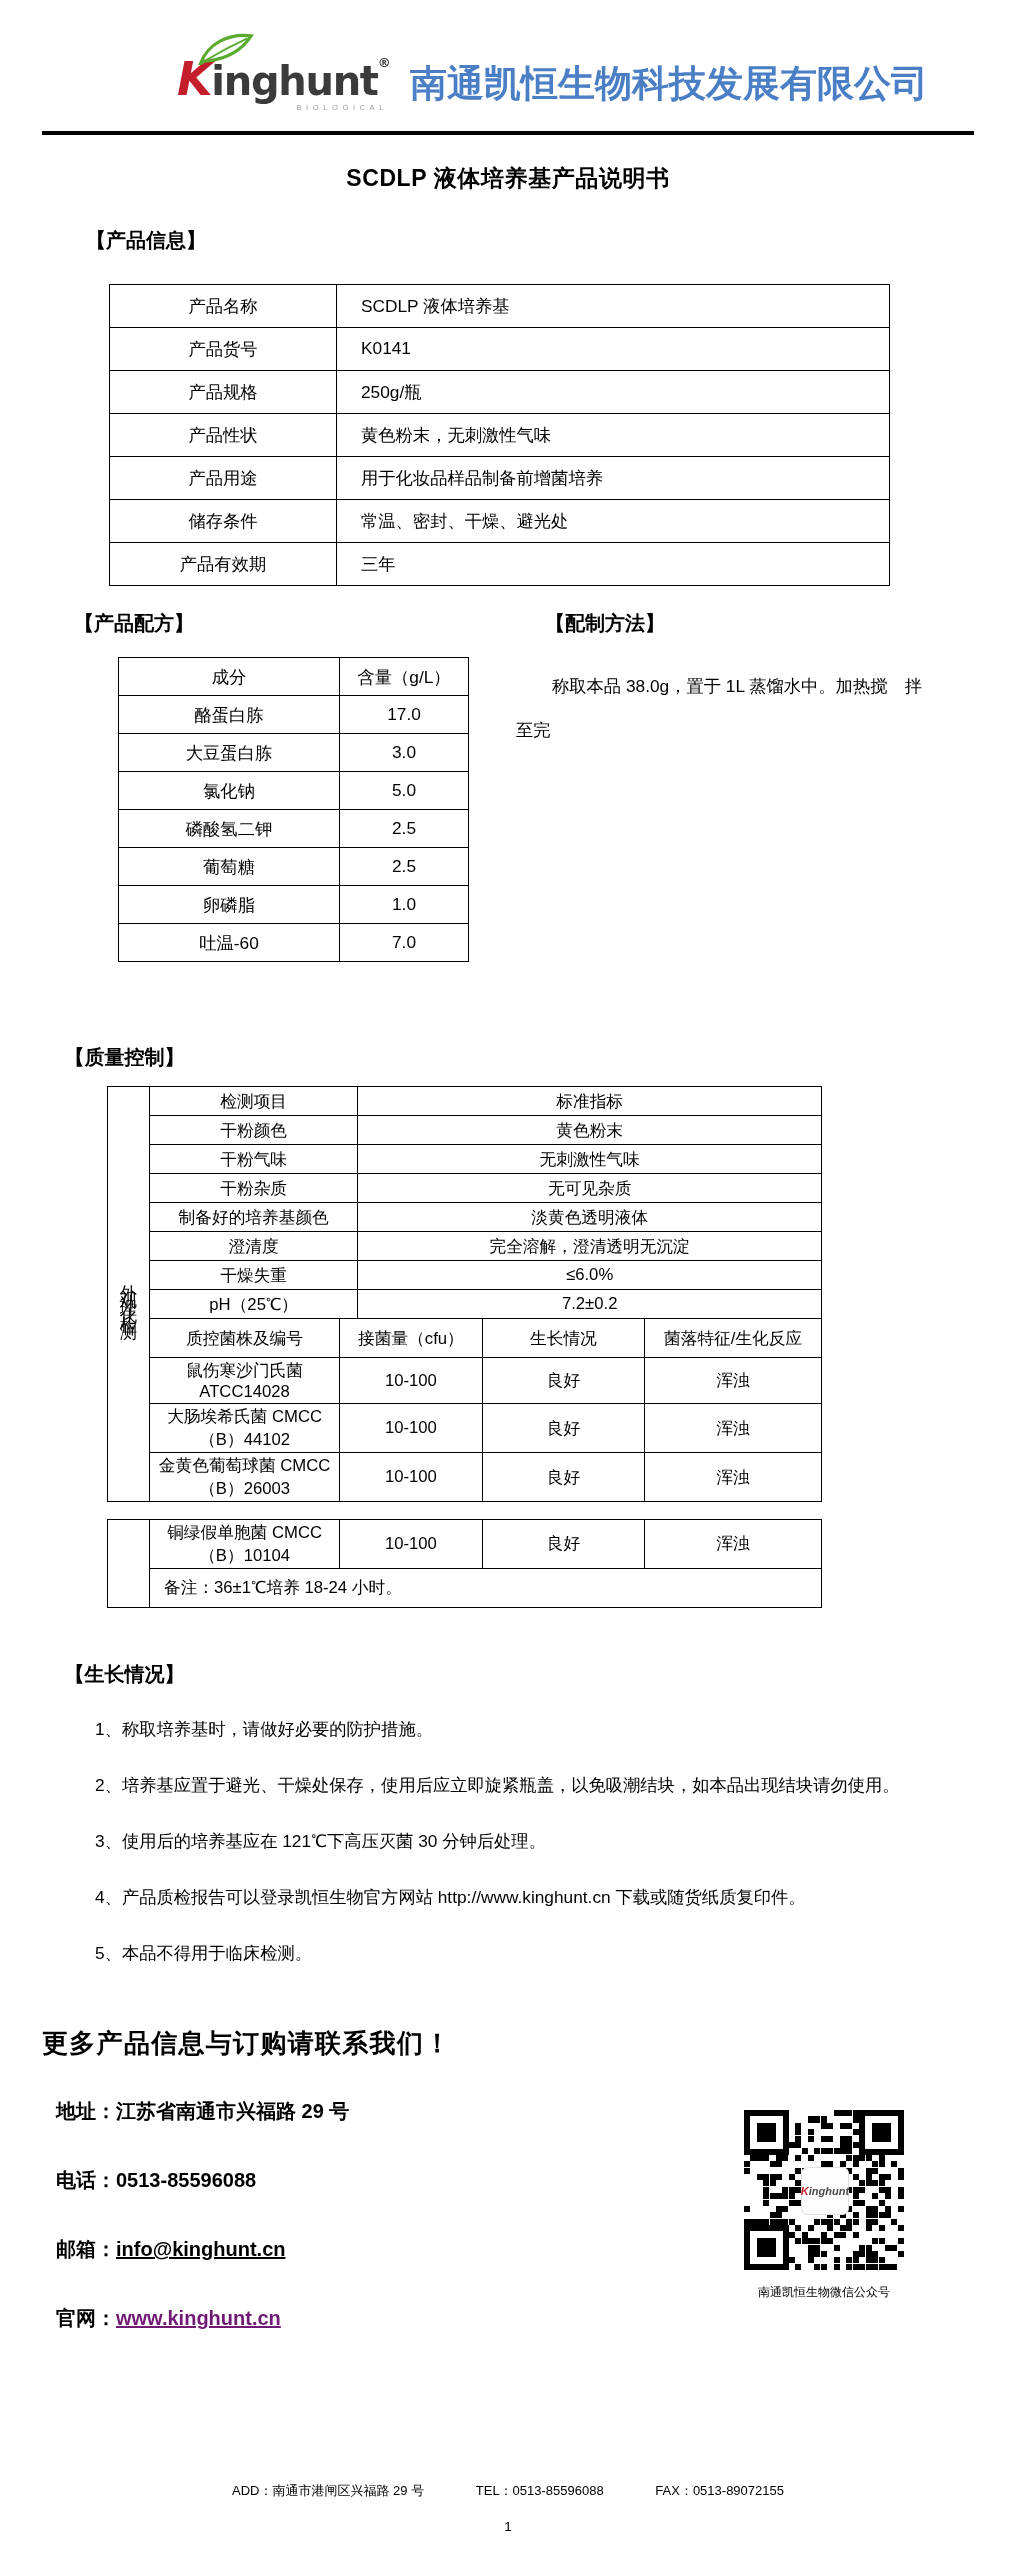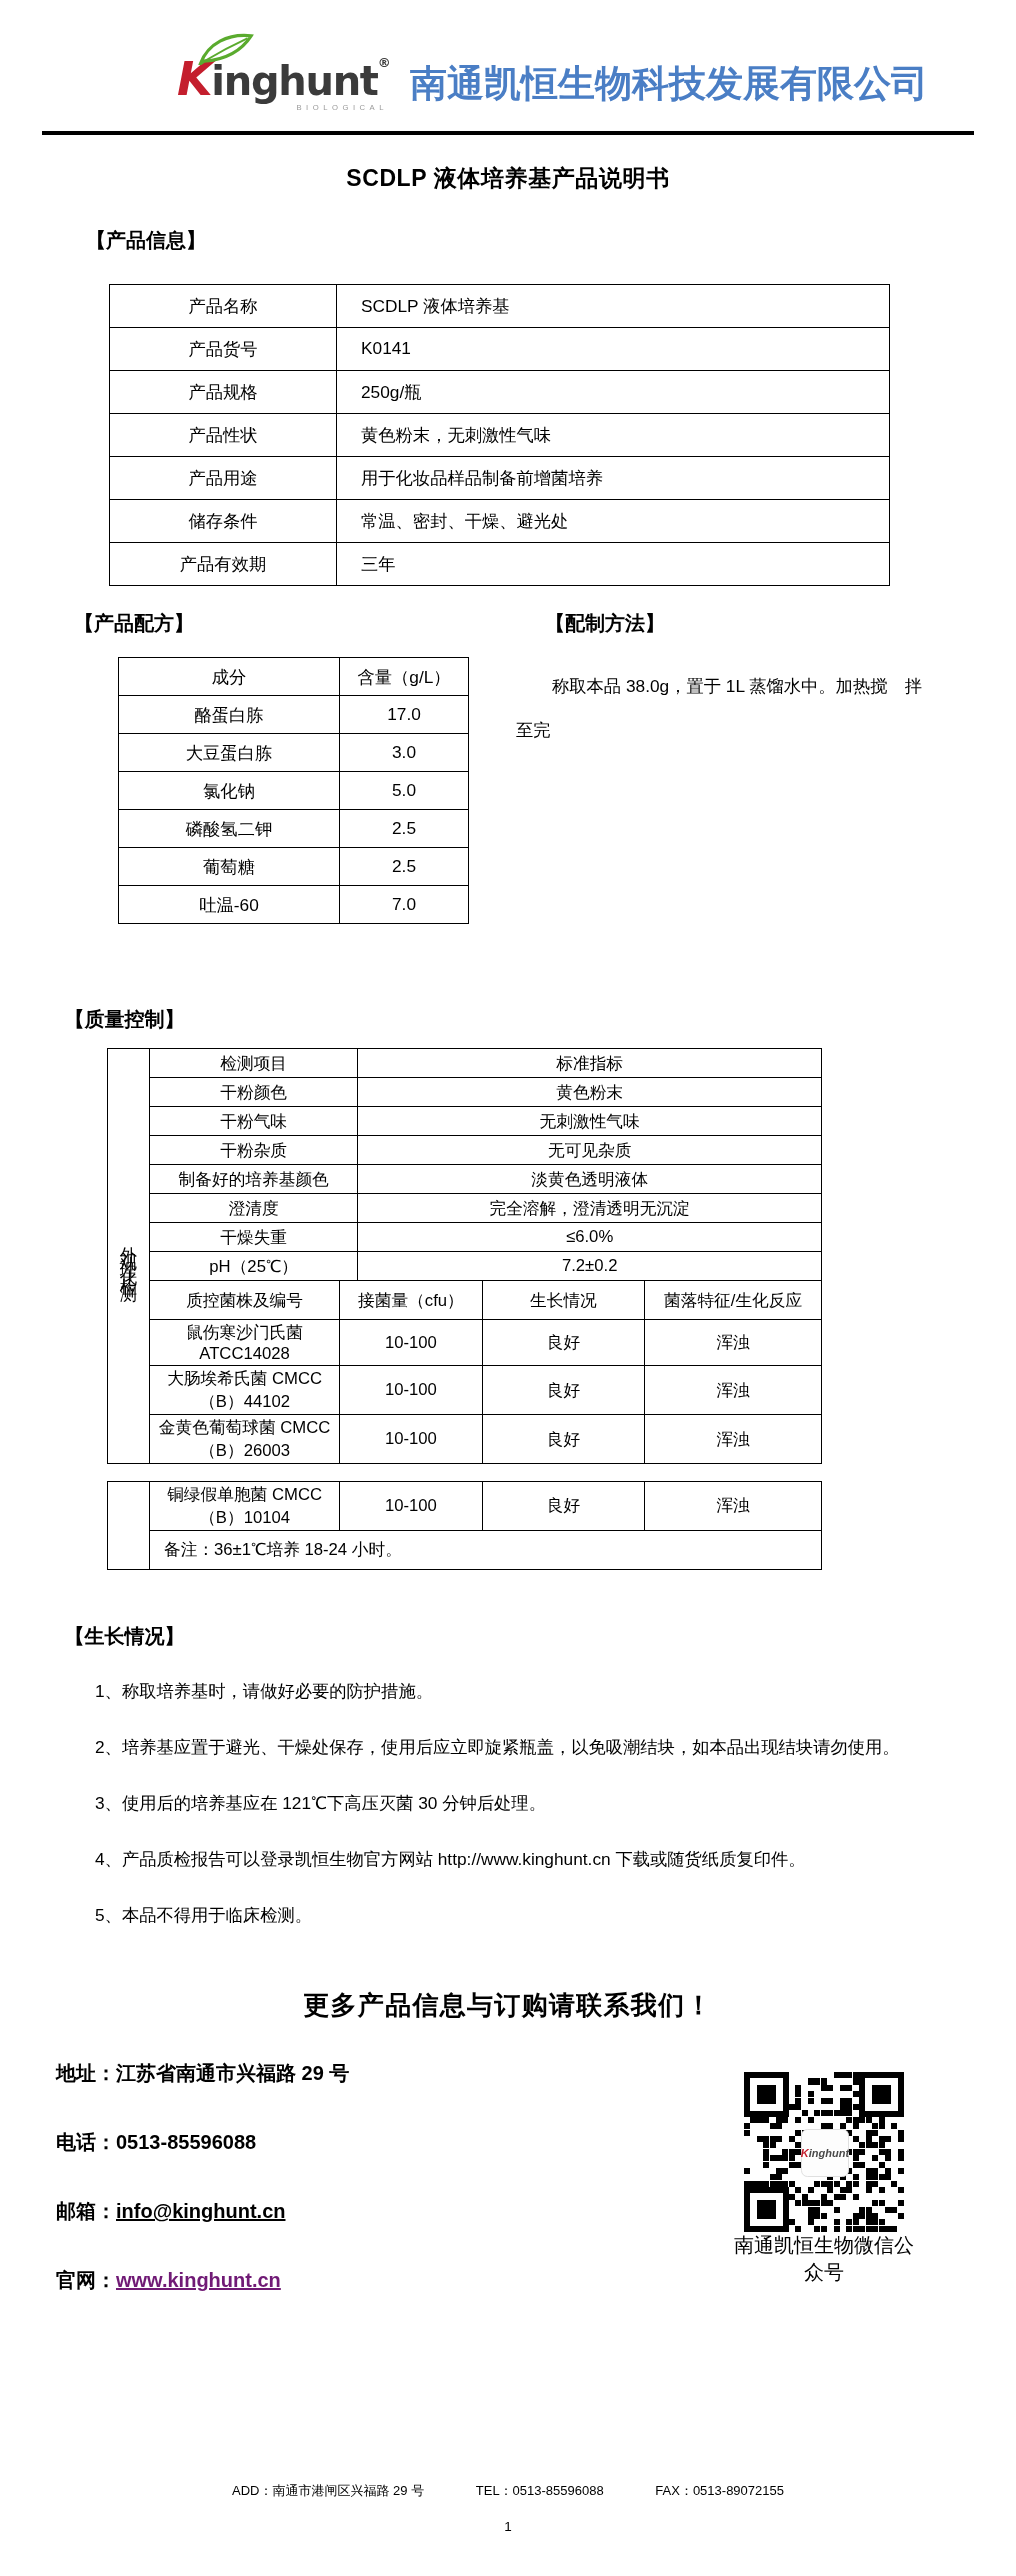--- a/index.html
+++ b/index.html
@@ -58,37 +58,37 @@
   .qcB .r td{height:37px;}
   .qcB .c1{width:28.3%;}
   .qcB .c2{width:21.2%;}
   .qcB .c3{width:24.2%;}
   .qc2{margin-top:16.7px;}
   .note-cell{text-align:left !important;padding-left:14px;height:36px;}
   
   .notes{margin:29.5px 0 0 13px;}
   .notes li{list-style:none;font-size:17.3px;margin-bottom:32px;}
   
-  .contact-head{text-align:center;font-size:26px;font-weight:bold;margin-top:61px;letter-spacing:1.3px;}
+  .contact-head{text-align:left;font-size:26px;font-weight:bold;margin-top:61px;letter-spacing:1.3px;}
   .contact{display:flex;margin-top:37px;}
   .contact-left{flex:1;padding-left:14px;}
   .c-line{font-size:20px;font-weight:bold;margin-bottom:42px;white-space:nowrap;}
   .c-line .u-black{text-decoration:underline;color:#000;}
   .c-line .u-blue{text-decoration:underline;color:#701a75;}
   .qr-box{width:192px;flex:0 0 auto;margin-right:54px;text-align:center;}
   .qr{position:relative;width:160px;height:160px;margin:11.5px auto 0;background:#fff;}
   .qr .cell{position:absolute;background:#000;}
   .qr .finder{position:absolute;width:45px;height:45px;border:6.4px solid #000;box-sizing:border-box;
               display:flex;align-items:center;justify-content:center;background:#fff;}
   .qr .finder i{width:19px;height:19px;background:#000;}
   .qr-logo{position:absolute;left:57px;top:57px;width:46px;height:46px;background:#fdfdfd;
            border:1.9px solid #e0e0e0;border-radius:6.4px;display:flex;align-items:center;justify-content:center;
            font-size:11px;font-weight:bold;color:#4a4a4a;z-index:5;font-style:italic;}
   .qr-logo b{color:#c41e2d;}
-  .qr-caption{font-size:20px;}
+  .qr-caption{font-size:12px;margin-top:14px;}
   
   .footer{position:absolute;left:0;right:0;bottom:76px;text-align:center;font-size:13px;font-weight:normal;}
   .footer span{margin:0 24px;}
   .pagenum{position:absolute;left:0;right:0;bottom:42px;text-align:center;font-size:13.5px;}
 </style>
 </head>
 <body>
 
 <div class="page">
 
@@ -164,20 +164,24 @@
               <td class="c1">氯化钠</td>
               <td>5.0</td>
             </tr>
         <tr>
               <td class="c1">磷酸氢二钾</td>
               <td>2.5</td>
             </tr>
         <tr>
               <td class="c1">葡萄糖</td>
               <td>2.5</td>
+            </tr>
+        <tr>
+              <td class="c1">卵磷脂</td>
+              <td>1.0</td>
             </tr>
         <tr>
               <td class="c1">吐温-60</td>
               <td>7.0</td>
             </tr>
       </tbody>
         </table>
     </div>
     <div class="col-right">
       <div class="sec-head h-prep">【配制方法】</div>

